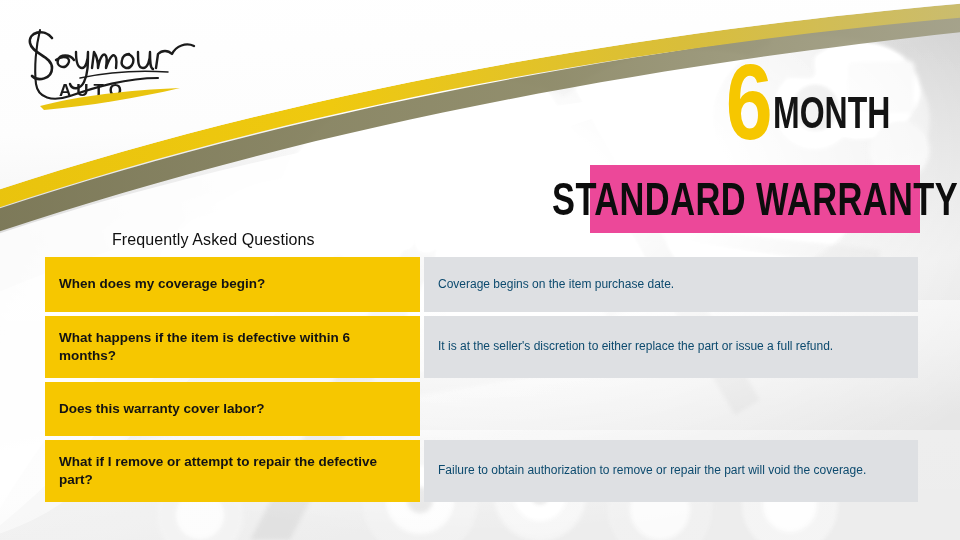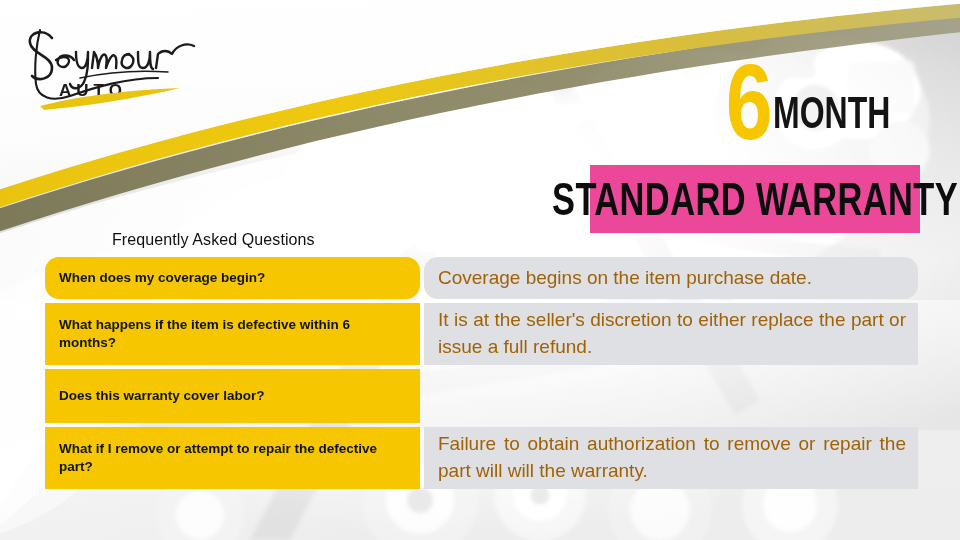--- a/index.html
+++ b/index.html
@@ -163,28 +163,28 @@
   .faq-gap { width: 4px; }
   .faq-a {
     flex: 1;
     background: #DEE0E3;
     padding: 0 12px 0 14px;
     display: flex;
     align-items: center;
     box-sizing: border-box;
   }
   .faq-a-text {
-    font-size: 19px;
-    color: #a16207;
+    font-size: 12px;
+    color: #0c4a6e;
     line-height: 1.42;
     text-align: justify;
     width: 100%;
   }
 
-  .h-row-1 { height: 42px; border-radius: 14px; }
+  .h-row-1 { height: 55px; }
   .h-row-2 { height: 62px; }
   .h-row-3 { height: 54px; }
   .h-row-4 { height: 62px; align-items: center; }
 </style>
 </head>
 <body>
 
 <div id="slide">
 
   <div class="bg-photo">
@@ -379,19 +379,19 @@
       </div>
       <div class="faq-gap"></div>
     </div>
 
     <div class="faq-row">
       <div class="faq-q h-row-4">
         <span class="faq-q-text">What if I remove or attempt to repair the defective part?</span>
       </div>
       <div class="faq-gap"></div>
       <div class="faq-a h-row-4">
-        <span class="faq-a-text">Failure to obtain authorization to remove or repair the part will will the warranty.</span>
+        <span class="faq-a-text">Failure to obtain authorization to remove or repair the part will void the coverage.</span>
       </div>
     </div>
 
   </div>
 
 </div>
 
 </body></html>

